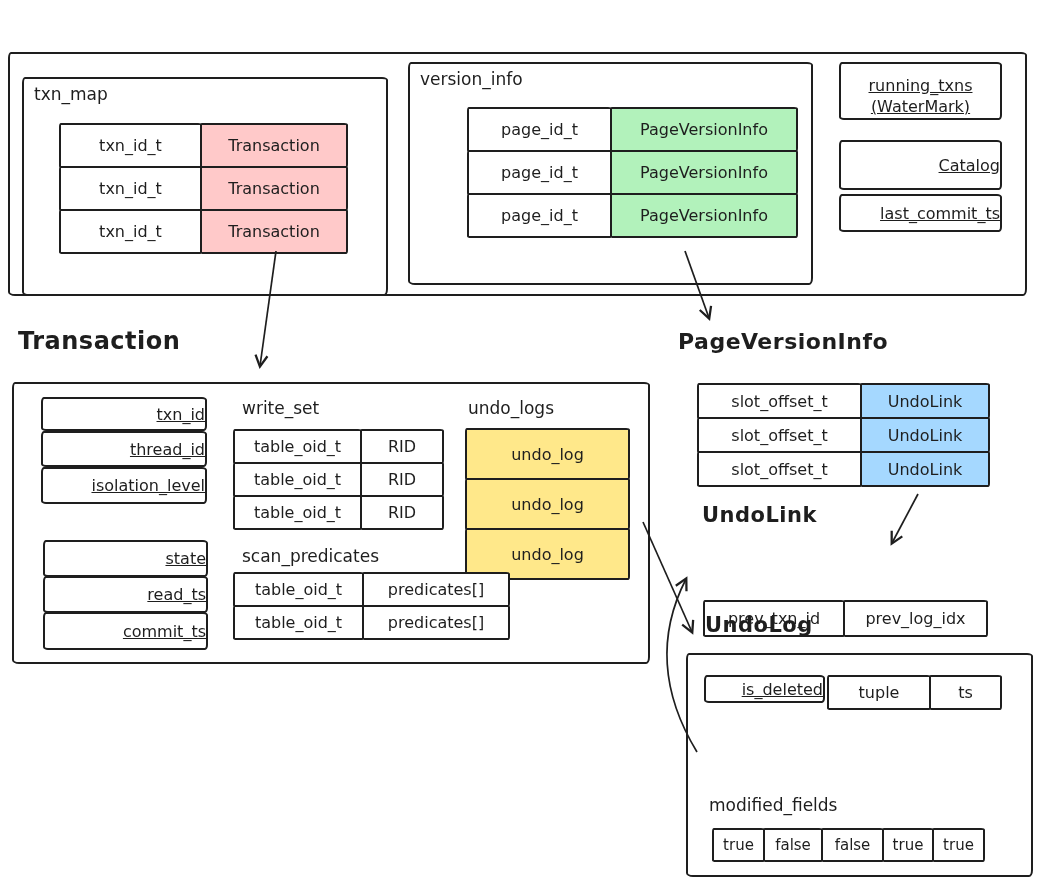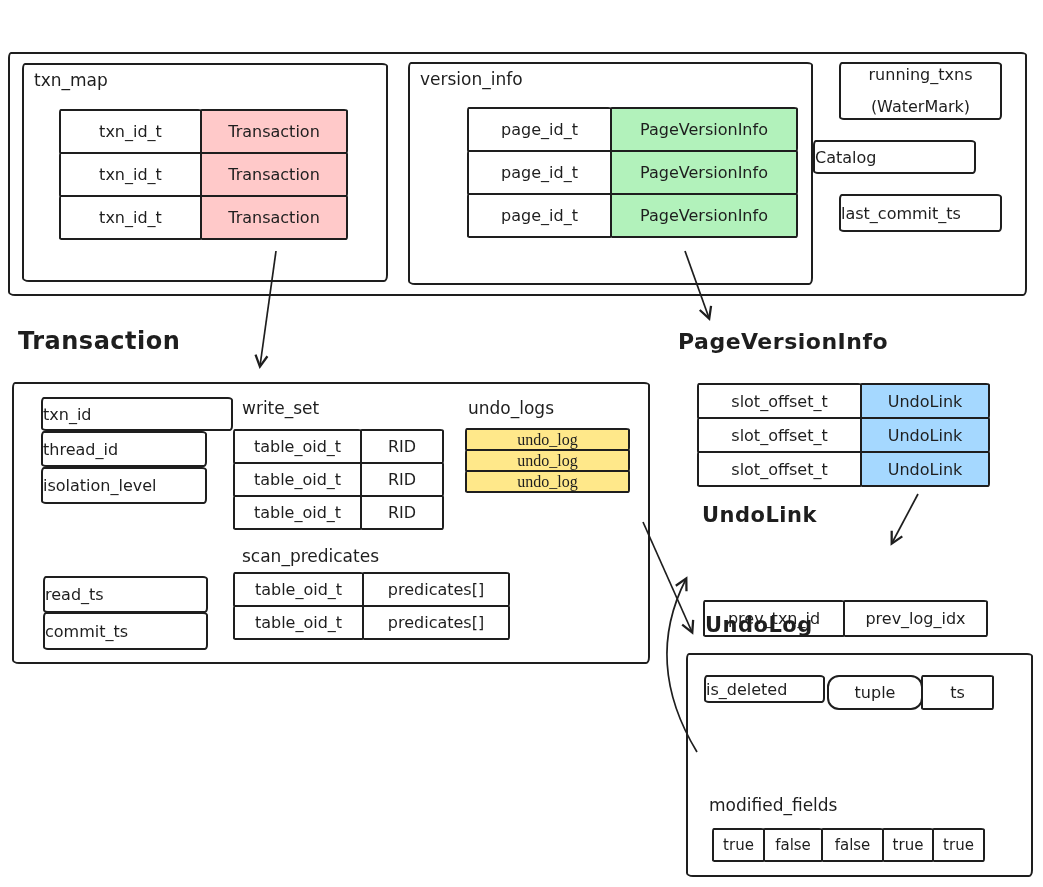--- a/index.html
+++ b/index.html
@@ -26,47 +26,47 @@
     border:2px solid var(--ink); background:#fff; box-sizing:border-box;
     display:flex; align-items:center; justify-content:center;
     font-size:16px; white-space:nowrap; border-radius:2px 4px 2px 4px / 4px 2px 4px 2px;
   }
   .cell + .cell{margin-left:-2px;}
   .pink{background:var(--pink);} .green{background:var(--green);}
   .teal{background:var(--teal);} .yellow{background:var(--yellow);}
   .blue{background:var(--blue);}
   .fieldbox{
     position:absolute; border:2px solid var(--ink); background:#fff; box-sizing:border-box;
-    display:flex; align-items:center; justify-content:space-between; font-size:16px;
-    white-space:nowrap; border-radius:3px 5px 3px 5px / 5px 3px 5px 3px;
+    display:flex; align-items:center; justify-content:flex-end; font-size:16px;
+    white-space:nowrap; border-radius:3px 5px 3px 5px / 5px 3px 5px 3px;text-decoration:underline;
   }
   .twoline{flex-direction:column; line-height:1.35; text-align:center;}
   .lbl{position:absolute; font-size:17px; white-space:nowrap;}
   
   .txnmap .cell{height:45px;} .txnmap .c1{width:143px;} .txnmap .c2{width:148px;}
   .verinfo .cell{height:45px;} .verinfo .c1{width:145px;margin-left:24px;} .verinfo .c2{width:188px;}
   .wset .cell{height:35px;} .wset .c1{width:129px;} .wset .c2{width:84px;}
-  .ulogs .cell{height:23px; width:165px;font-family:Liberation Serif, serif;}
+  .ulogs .cell{height:52px; width:165px;}
   .spred .cell{height:35px;} .spred .c1{width:131px;} .spred .c2{width:148px;text-align:right;}
   .pvi .cell{height:36px;} .pvi .c1{width:165px;} .pvi .c2{width:130px;}
   .ulink .cell{height:37px;margin-top:48px;} .ulink .c1{width:142px;} .ulink .c2{width:145px;}
-  .udlhead .cell{height:35px;} .udlhead .c1{width:96px;border-radius:12px;} .udlhead .c2{width:73px;}
+  .udlhead .cell{height:35px;} .udlhead .c1{width:104px;} .udlhead .c2{width:73px;}
   .mods .cell{height:34px; font-size:15px;text-align:center;}
   .overlay{position:absolute; left:0; top:0; pointer-events:none;}
   .overlay path{stroke:var(--ink); stroke-width:1.7; fill:none;}
 </style>
 </head>
 <body>
 
 <div class="canvas">
 
 
   <div class="box" style="left:8px;top:52px;width:1019px;height:244px"></div>
 
-  <div class="box" style="left:22px;top:63px;width:366px;height:219px">
+  <div class="box" style="left:22px;top:77px;width:366px;height:219px">
     <div class="box-label">txn_map</div>
     <div class="table txnmap" style="left:35px;top:44px">
       <div class="trow">
         <div class="cell c1">txn_id_t</div>
         <div class="cell c2 pink">Transaction</div>
       </div>
       <div class="trow">
         <div class="cell c1">txn_id_t</div>
         <div class="cell c2 pink">Transaction</div>
       </div>
@@ -92,30 +92,31 @@
         <div class="cell c1">page_id_t</div>
         <div class="cell c2 green">PageVersionInfo</div>
       </div>
     </div>
   </div>
 
   <div class="fieldbox twoline teal" style="left:839px;top:62px;width:163px;height:58px">
     <span>running_txns</span>
     <span>(WaterMark)</span>
   </div>
-  <div class="fieldbox" style="left:813px;top:140px;width:163px;height:34px">Catalog</div>
+  <div class="fieldbox" style="left:839px;top:140px;width:163px;height:50px">Catalog</div>
   <div class="fieldbox" style="left:839px;top:194px;width:163px;height:38px">last_commit_ts</div>
 
   <div class="abs title t24" style="left:18px;top:327px">Transaction</div>
 
   <div class="box" style="left:12px;top:382px;width:638px;height:282px"></div>
 
-  <div class="fieldbox" style="left:41px;top:397px;width:192px;height:34px">txn_id</div>
+  <div class="fieldbox" style="left:41px;top:397px;width:166px;height:34px">txn_id</div>
   <div class="fieldbox" style="left:41px;top:431px;width:166px;height:36px">thread_id</div>
   <div class="fieldbox" style="left:41px;top:467px;width:166px;height:37px">isolation_level</div>
+  <div class="fieldbox" style="left:43px;top:540px;width:165px;height:37px">state</div>
   <div class="fieldbox" style="left:43px;top:576px;width:165px;height:37px">read_ts</div>
   <div class="fieldbox" style="left:43px;top:612px;width:165px;height:38px">commit_ts</div>
 
   <div class="lbl" style="left:242px;top:398px">write_set</div>
   <div class="table wset" style="left:233px;top:429px">
     <div class="trow">
       <div class="cell c1">table_oid_t</div>
       <div class="cell c2">RID</div>
     </div>
     <div class="trow">

